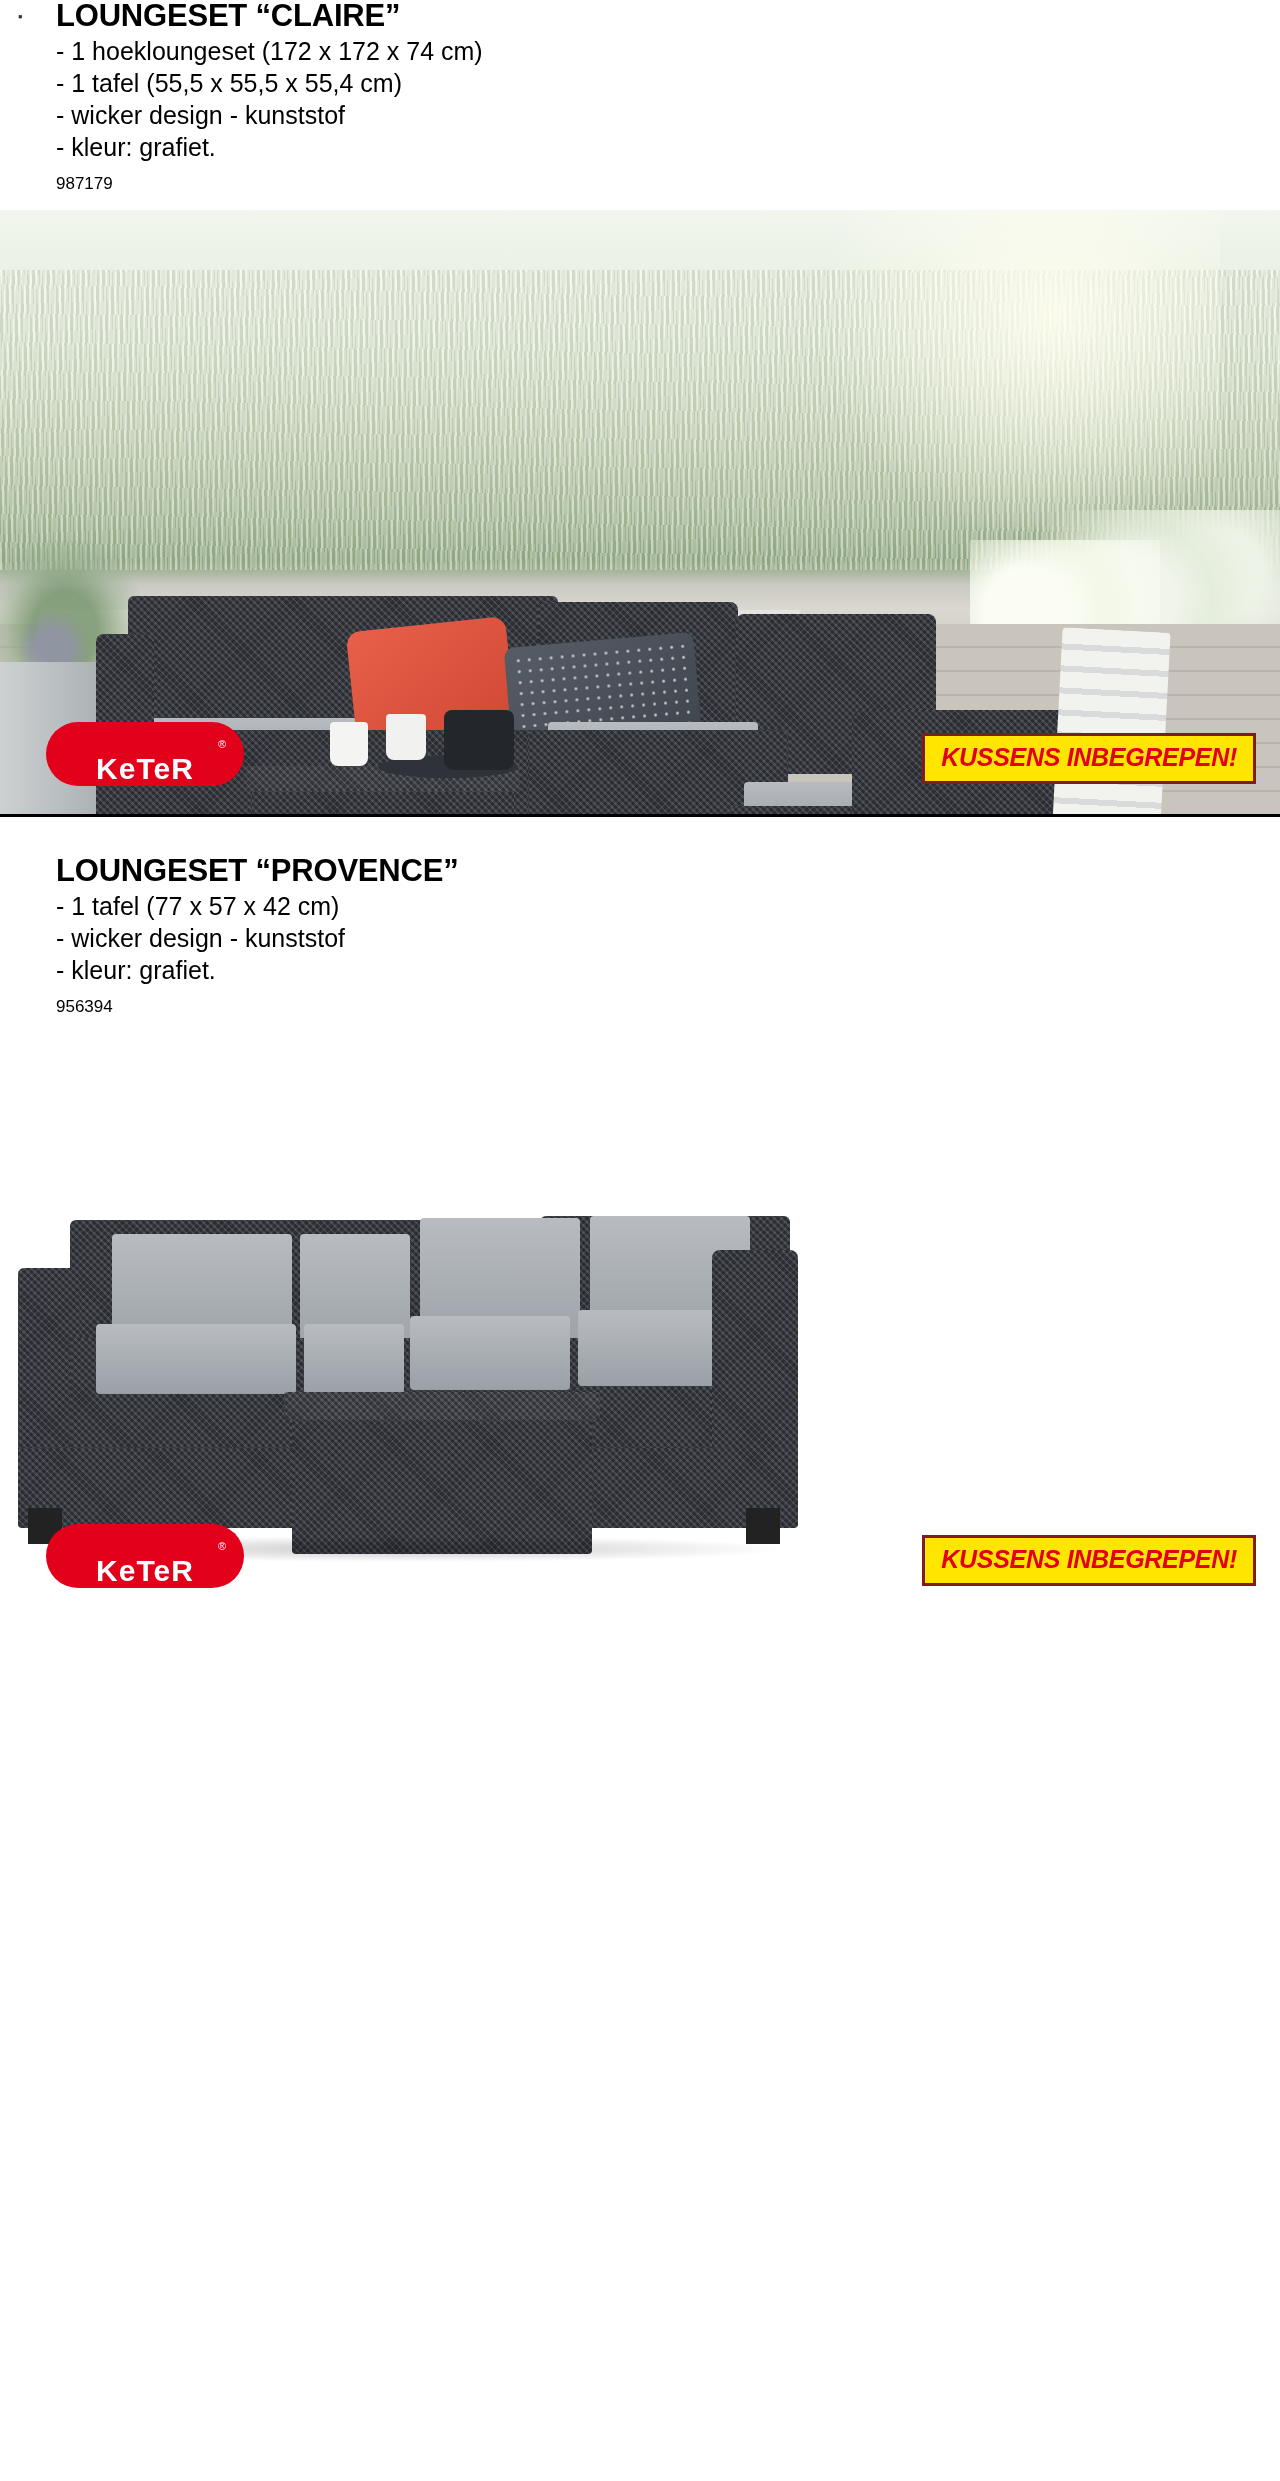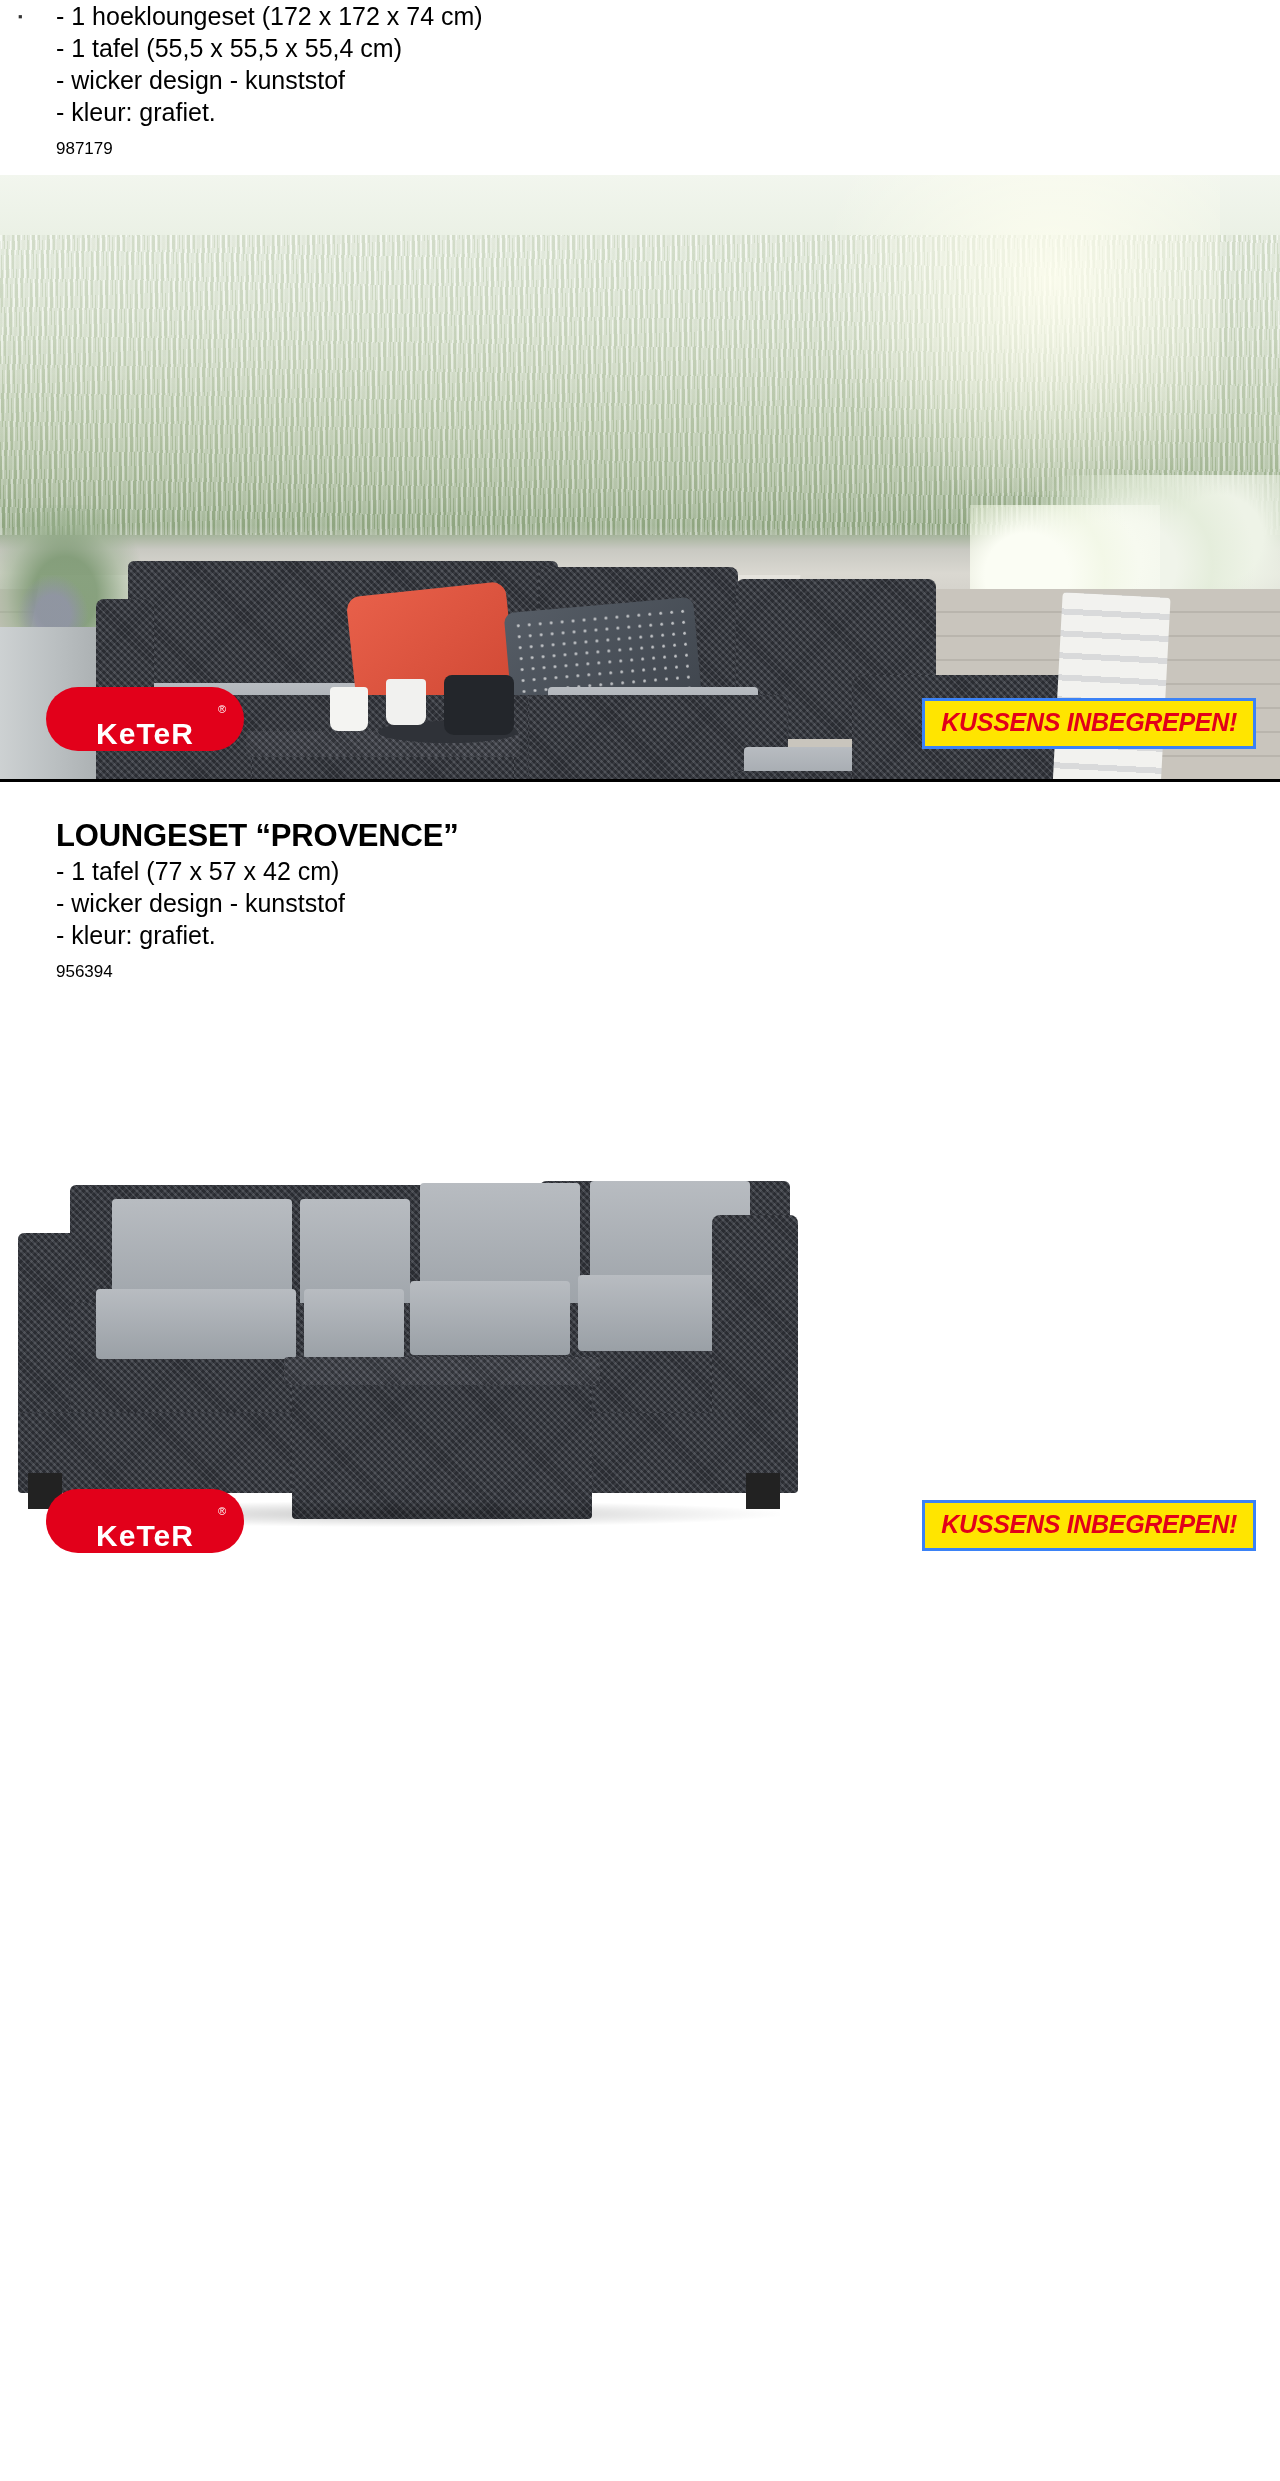--- a/index.html
+++ b/index.html
@@ -223,40 +223,41 @@
     letter-spacing:1px;
     font-family:"Liberation Sans", sans-serif;
   }
   .keter-logo sup {
     position:absolute; right:18px; top:16px;
     color:#fff; font-size:11px;
   }
   .kussens {
     position:absolute;
     background:#ffe500;
-    border:3px solid #3b82f6;
+    border:3px solid #7f1d1d;
     padding:7px 16px 9px 16px;
   }
   .kussens span {
     color:#e2001a;
     font-weight:bold;
     font-size:25px;
     font-style:italic;
     letter-spacing:-0.3px;
     white-space:nowrap;
   }
   .divider { width:1280px; height:3px; background:#000; }
 </style>
 </head>
 <body>
 
 <div class="product">
 
   <div class="info">
     <div class="bullet-marker">▪</div>
+    <h1 class="title">LOUNGESET “CLAIRE”</h1>
     <p class="spec">- 1 hoekloungeset (172 x 172 x 74 cm)</p>
     <p class="spec">- 1 tafel (55,5 x 55,5 x 55,4 cm)</p>
     <p class="spec">- wicker design - kunststof</p>
     <p class="spec">- kleur: grafiet.</p>
     <div class="artnr">987179</div>
   </div>
 
   <div class="photo photo-1">
     <div class="sky-grass"></div>
     <div class="grass-band"></div>

